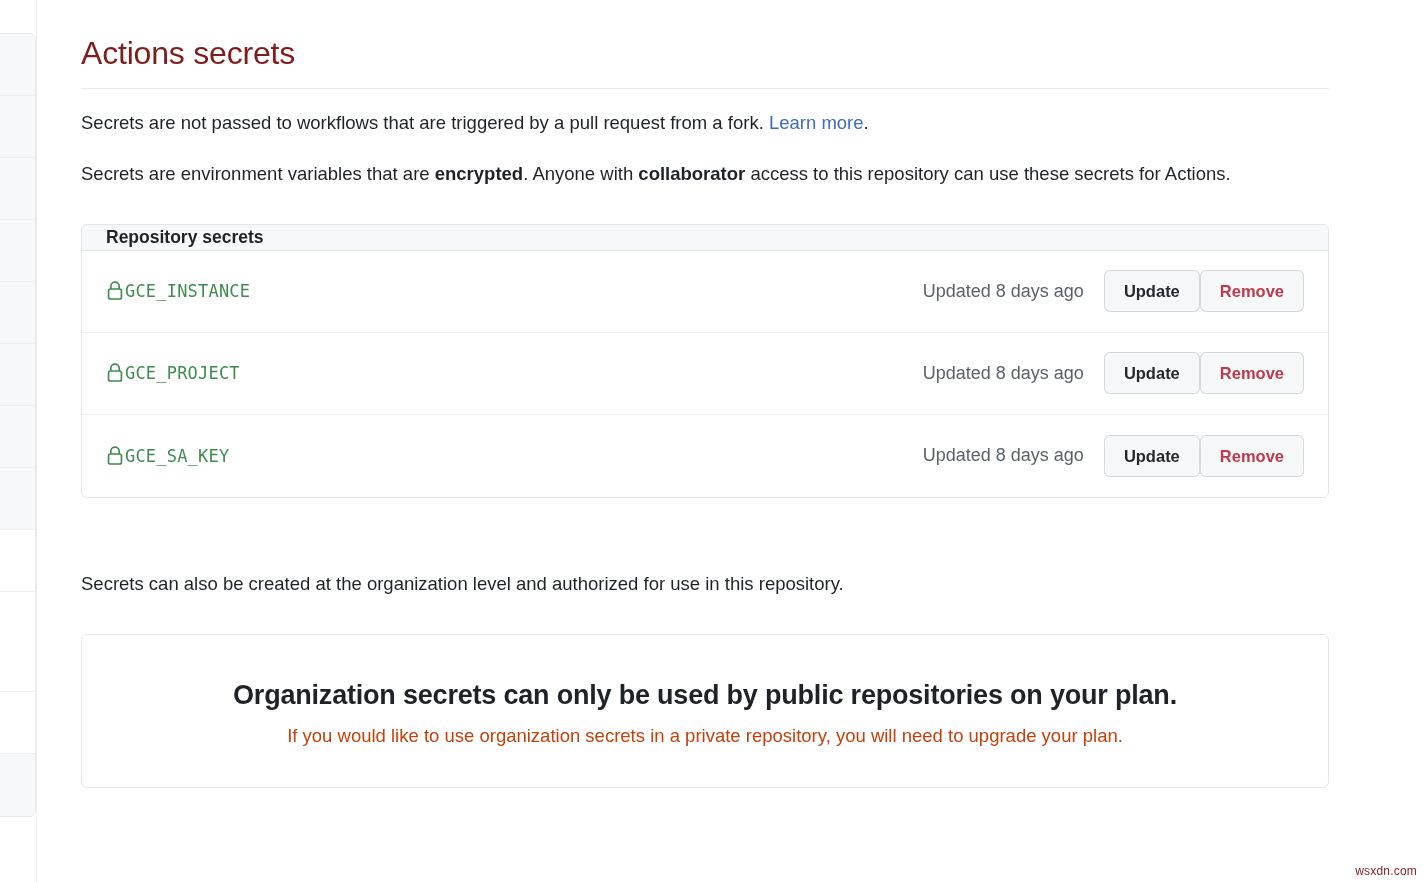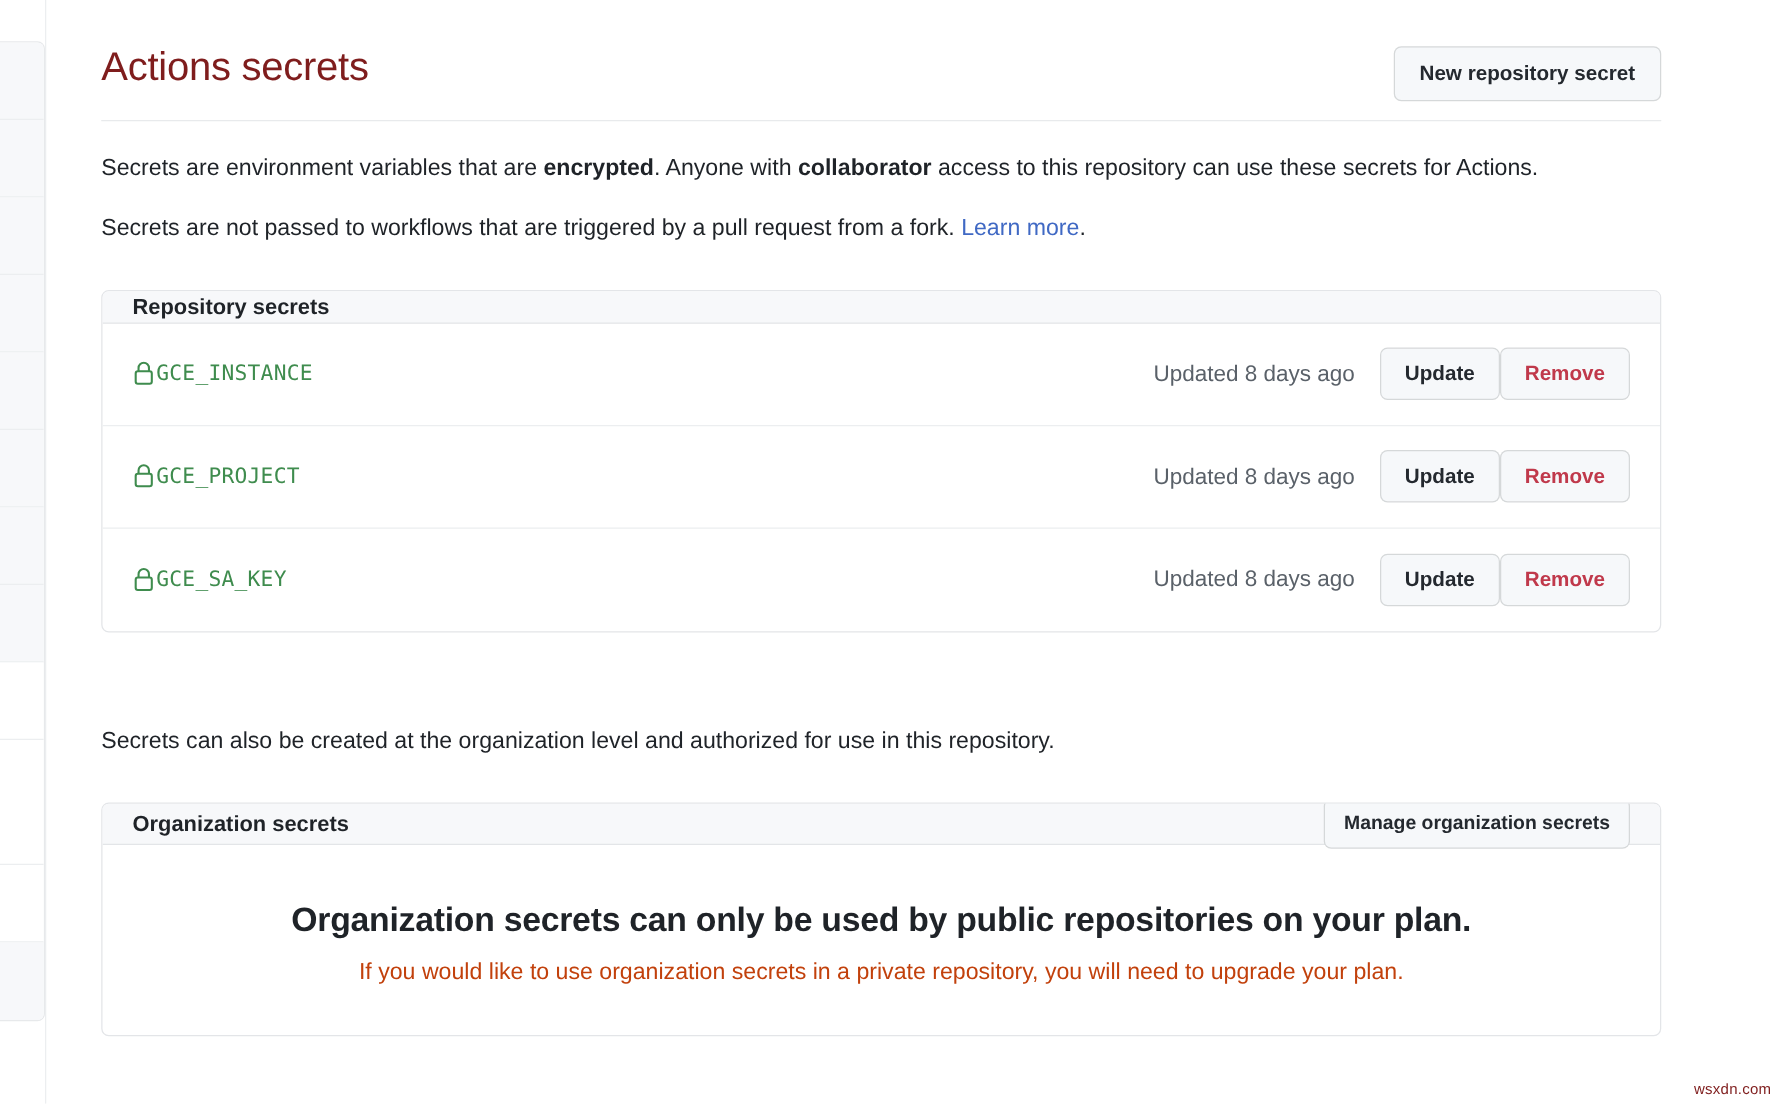--- a/index.html
+++ b/index.html
@@ -245,29 +245,28 @@
     <div class="nav-item plain tall"></div>
     <div class="nav-item plain"></div>
     <div class="nav-item"></div>
   </div>
 </div>
 
 <div class="content">
 
   <div class="page-head">
     <h1 class="page-title">Actions secrets</h1>
-    <button class="btn btn-new-secret">New repository secret</button>
   </div>
+
+  <p class="intro second">
+    <span>Secrets are not passed to workflows that are triggered by a pull request from a fork. </span><a class="link" href="#">Learn more</a><span>.</span>
+  </p>
 
   <p class="intro first">
     <span>Secrets are environment variables that are </span><b>encrypted</b><span>. Anyone with </span><b>collaborator</b><span> access to this repository can use these secrets for Actions.</span>
-  </p>
-
-  <p class="intro second">
-    <span>Secrets are not passed to workflows that are triggered by a pull request from a fork. </span><a class="link" href="#">Learn more</a><span>.</span>
   </p>
 
   <div class="box" id="repository-secrets-box">
     <div class="box-header">
       <span>Repository secrets</span>
     </div>
 
     <div class="secret-row">
       <span class="lock-icon">
         <svg width="18" height="20" viewBox="0 0 16 18" fill="none" xmlns="http://www.w3.org/2000/svg" aria-hidden="true">
@@ -310,24 +309,20 @@
       <span class="row-actions">
         <button class="btn btn-row">Update</button>
         <button class="btn btn-row btn-remove">Remove</button>
       </span>
     </div>
   </div>
 
   <p class="mid-note">Secrets can also be created at the organization level and authorized for use in this repository.</p>
 
   <div class="box" id="organization-secrets-box">
-    <div class="box-header">
-      <span>Organization secrets</span>
-      <button class="btn">Manage organization secrets</button>
-    </div>
     <div class="blankslate">
       <h3 class="blankslate-heading">Organization secrets can only be used by public repositories on your plan.</h3>
       <p class="blankslate-sub">If you would like to use organization secrets in a private repository, you will need to upgrade your plan.</p>
     </div>
   </div>
 
 </div>
 
 <div class="watermark">wsxdn.com</div>
 

